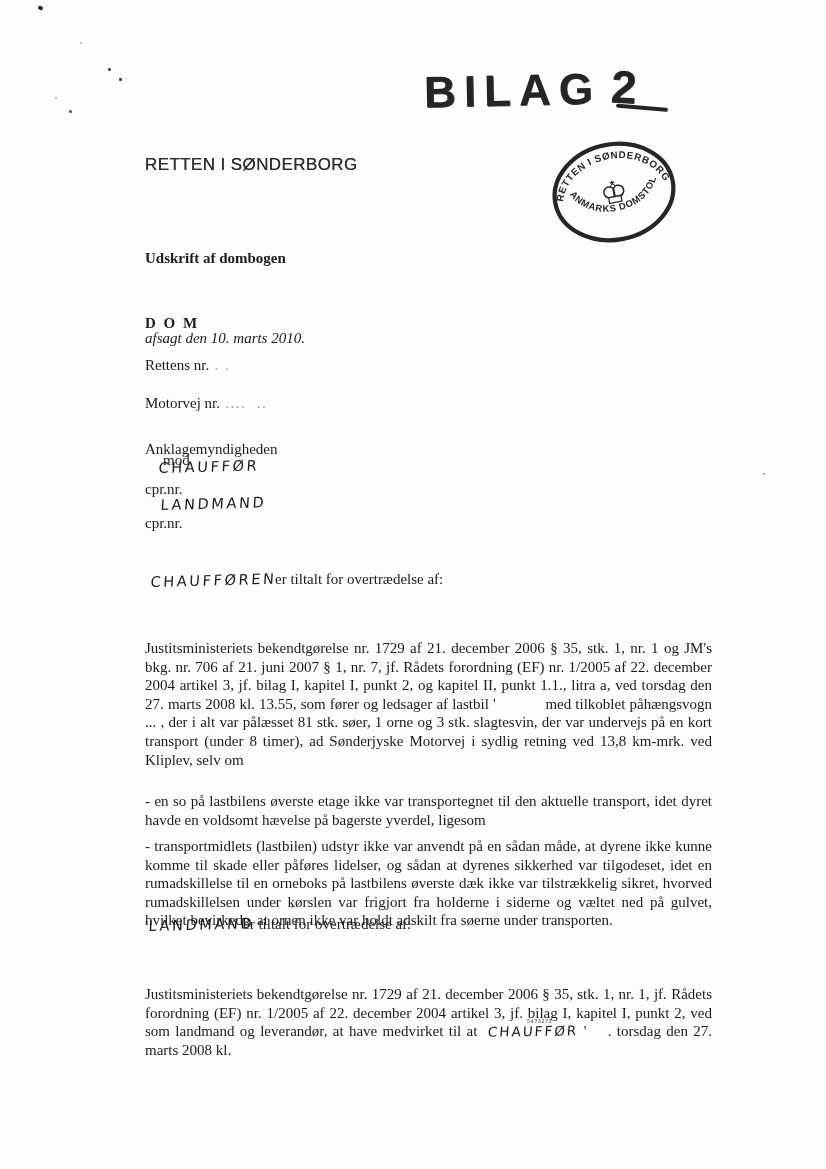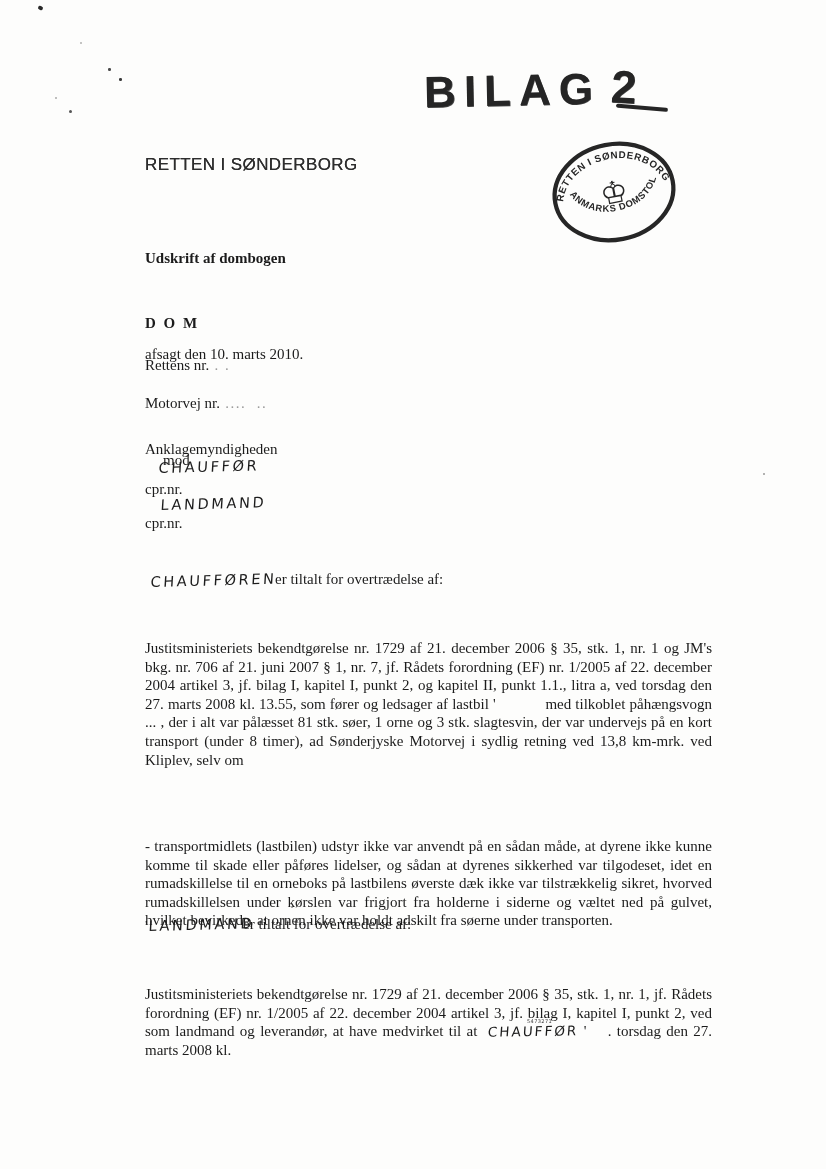--- a/index.html
+++ b/index.html
@@ -86,37 +86,38 @@
       </text>
       <text font-size="11" font-weight="bold" letter-spacing="0.8">
         <textPath href="#sealBot" startOffset="50%" text-anchor="middle">DANMARKS DOMSTOLE</textPath>
       </text>
       <text x="75" y="75" font-size="36" text-anchor="middle" font-family="DejaVu Sans">♔</text>
     </svg>
   </div>
 
   <p class="t bold" style="top:249px;">Udskrift af dombogen</p>
   <p class="t bold" style="top:314px;letter-spacing:2px;">D O M</p>
-  <p class="t" style="top:345px;">afsagt den 10. marts 2010.</p>
+  <p class="t" style="top:329px;font-style:italic;">afsagt den 10. marts 2010.</p>
 
   <p class="t" style="top:356px;"><span>Rettens nr.</span><span class="redacted"> . .</span></p>
   <p class="t" style="top:394px;"><span>Motorvej nr.</span><span class="redacted"> ....&nbsp;&nbsp;..</span></p>
 
   <p class="t" style="top:440px;">Anklagemyndigheden</p>
   <p class="t" style="top:451px;margin-left:18px;">mod</p>
   <p class="t" style="top:459px;left:158px;"><span class="hw">CHAUFFØR</span></p>
   <p class="t" style="top:480px;">cpr.nr.</p>
   <p class="t" style="top:496px;left:160px;"><span class="hw">LANDMAND</span></p>
   <p class="t" style="top:514px;">cpr.nr.</p>
 
 
   <p class="t" style="top:573px;left:150px;"><span class="hw">CHAUFFØREN</span></p>
   <p class="t" style="top:570px;left:275px;">er tiltalt for overtrædelse af:</p>
 
   <p class="t w" style="top:603px;">Justitsministeriets bekendtgørelse nr. 1729 af 21. december 2006 § 35, stk. 1, nr. 1 og JM's bkg. nr. 706 af 21. juni 2007 § 1, nr. 7, jf. Rådets forordning (EF) nr. 1/2005 af 22. december 2004 artikel 3, jf. bilag I, kapitel I, punkt 2, og kapitel II, punkt 1.1., litra a, ved torsdag den 27. marts 2008 kl. 13.55, som fører og ledsager af lastbil '&nbsp;&nbsp;&nbsp;&nbsp;&nbsp;&nbsp;&nbsp;&nbsp;&nbsp;&nbsp;&nbsp; med tilkoblet påhængsvogn ...&nbsp;, der i alt var pålæsset&nbsp;81 stk. søer, 1 orne og 3 stk. slagtesvin, der var undervejs på en kort transport (under 8 timer), ad Sønderjyske Motorvej i sydlig retning ved 13,8 km-mrk. ved Kliplev, selv om</p>
+  <p class="t w" style="top:756px;">- en so på lastbilens øverste etage ikke var transportegnet til den aktuelle transport, idet dyret havde en voldsomt hævelse på bagerste yverdel, ligesom</p>
   <p class="t w" style="top:801px;">- transportmidlets (lastbilen) udstyr ikke var anvendt på en sådan måde, at dyrene ikke kunne komme til skade eller påføres lidelser, og sådan at dyrenes sikkerhed var tilgodeset, idet en rumadskillelse til en orneboks på lastbilens øverste dæk ikke var tilstrækkelig sikret, hvorved rumadskillelsen under kørslen var frigjort fra holderne i siderne og væltet ned på gulvet, hvilket bevirkede, at ornen ikke var holdt adskilt fra søerne under transporten.</p>
 
   <p class="t" style="top:917px;left:145px;"><span>'</span><span class="hw">LANDMAND</span></p>
   <p class="t" style="top:915px;left:243px;">er tiltalt for overtrædelse af:</p>
 
   <p class="t w" style="top:949px;"><span>Justitsministeriets bekendtgørelse nr. 1729 af 21. december 2006 § 35, stk. 1, nr. 1, jf. Rådets forordning (EF) nr. 1/2005 af 22. december 2004 artikel 3, jf. bilag I, kapitel I, punkt 2, ved som landmand og leverandør, at have medvirket til at&nbsp;&nbsp;</span><span class="hw-inline">CHAUFFØR</span><span>&nbsp;'&nbsp;&nbsp;&nbsp;&nbsp;. torsdag den 27. marts 2008 kl.</span></p>
 
   <div class="micro">5473271</div>
 
 </div>

